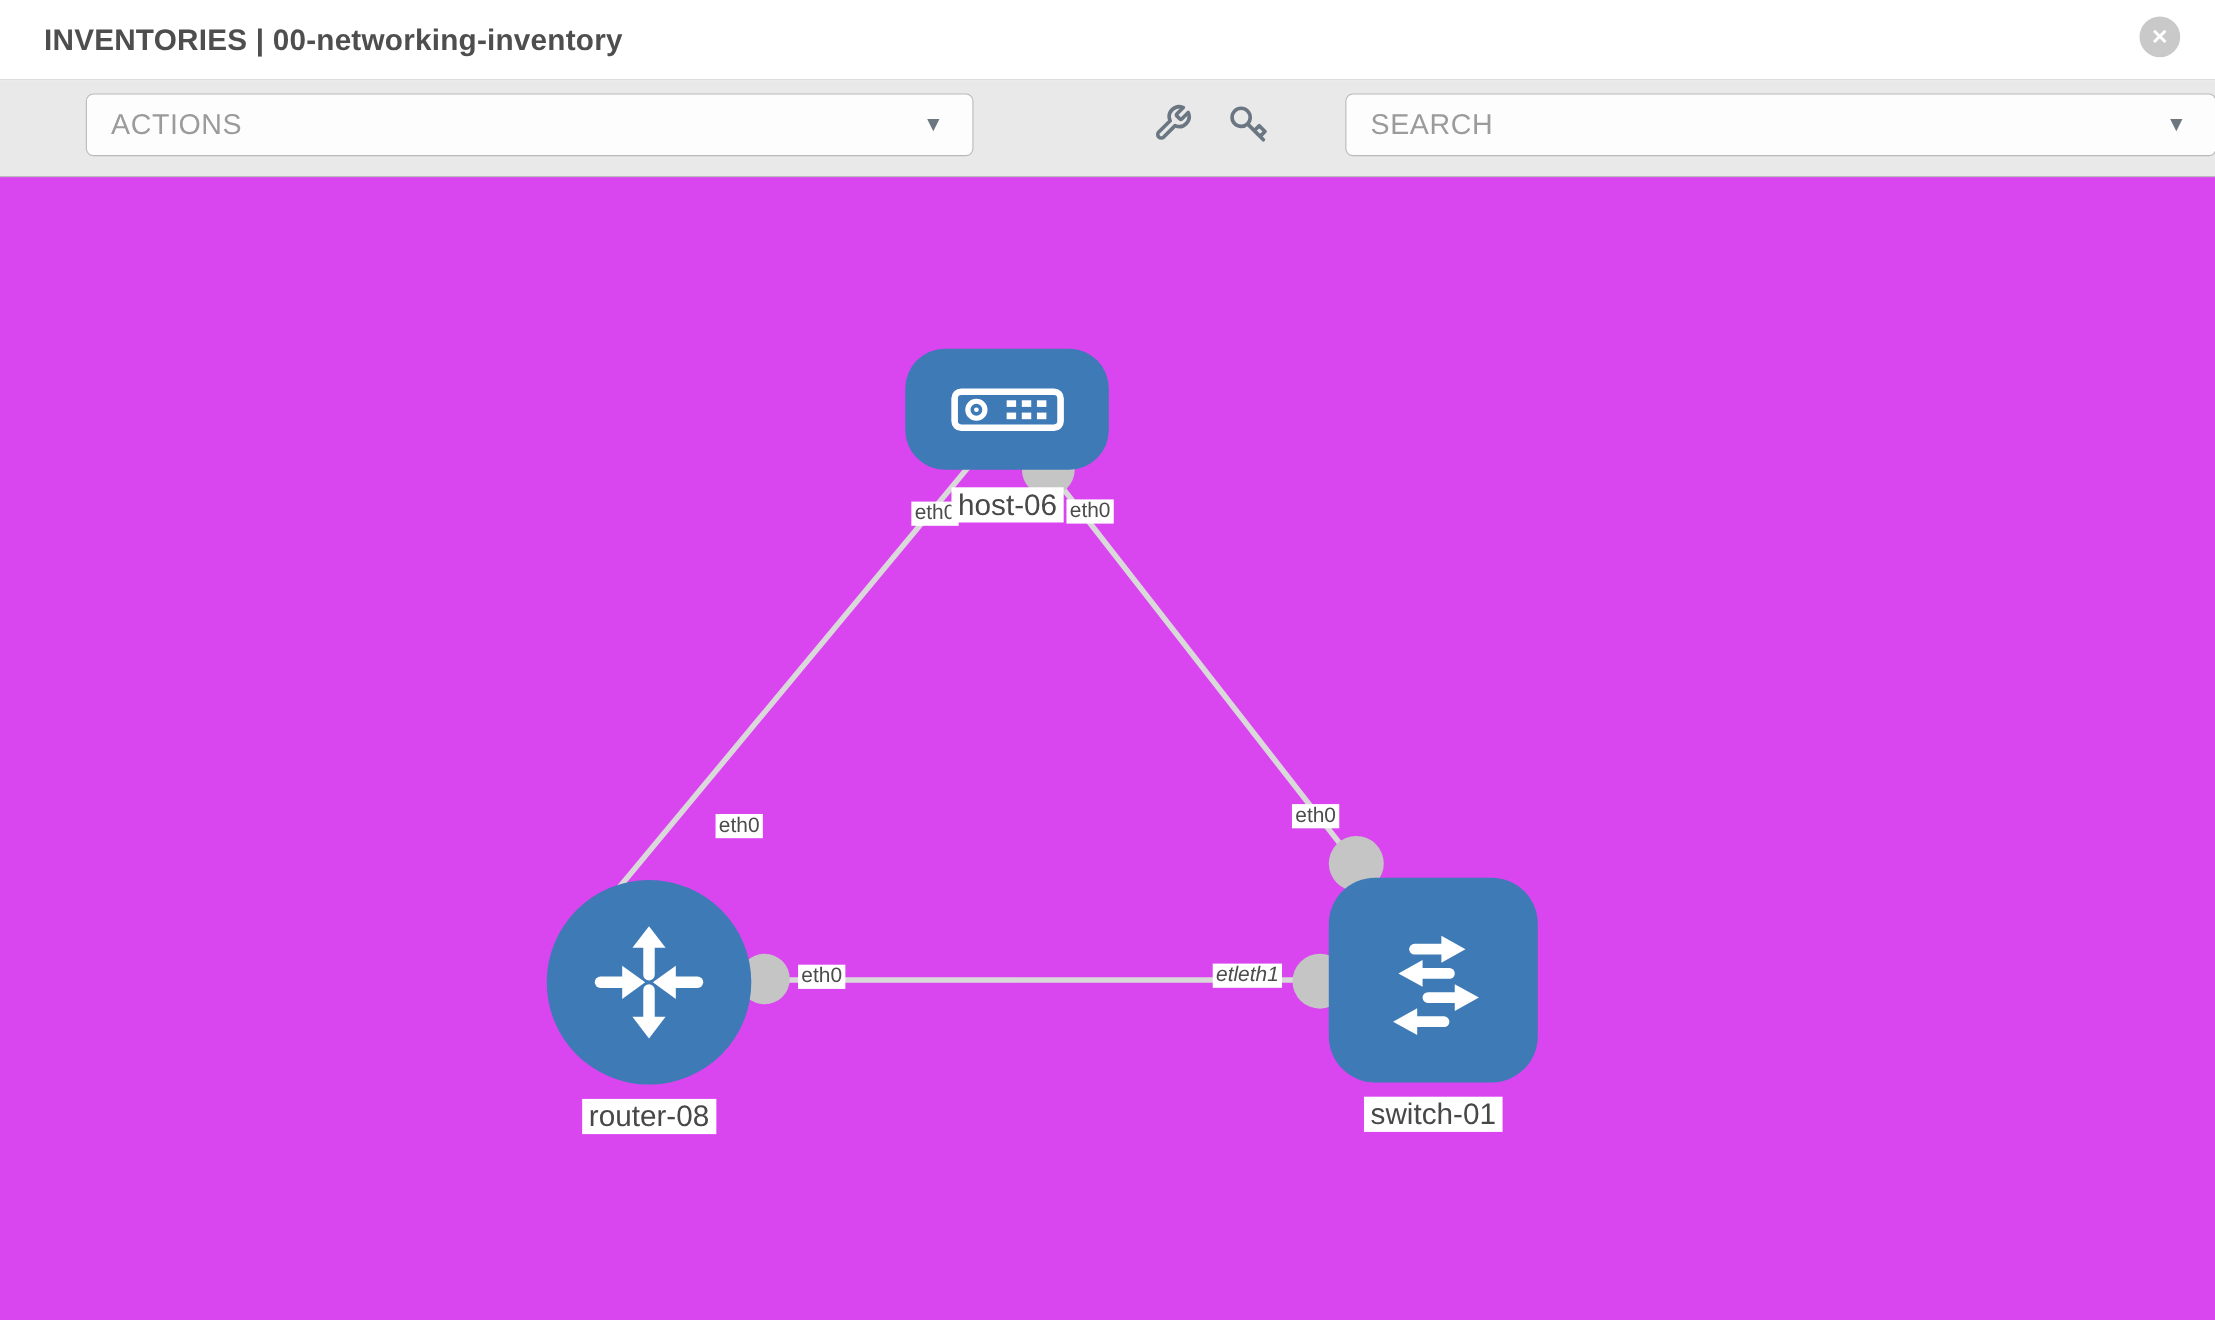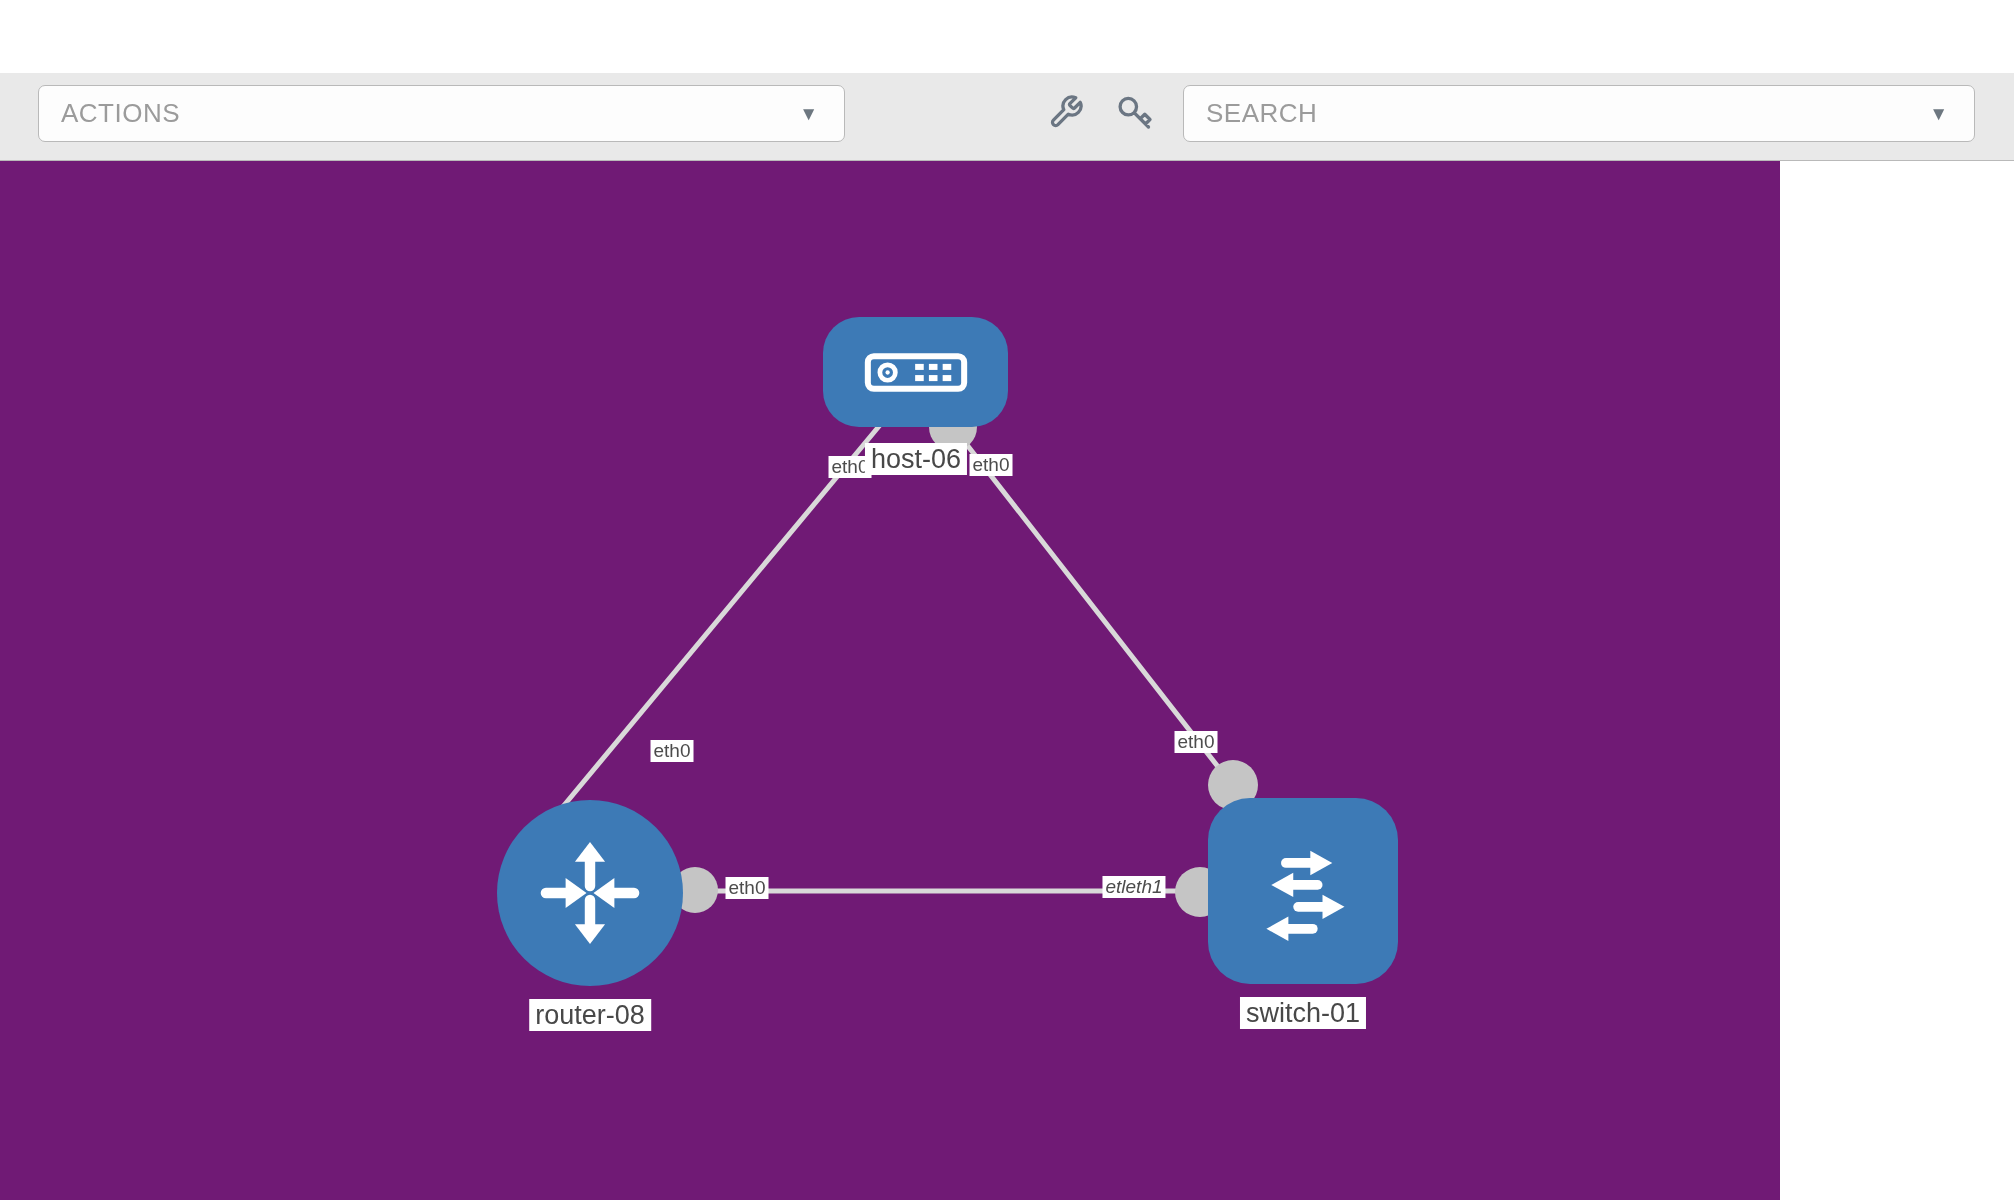--- a/index.html
+++ b/index.html
@@ -13,34 +13,34 @@
                   font-weight:bold; color:#4e4e4e; letter-spacing:.2px; }
   .close-btn { position:absolute; left:1945px; top:15px; width:37px; height:37px; border-radius:50%;
                background:#c9c9c9; color:#ffffff; display:flex; align-items:center; justify-content:center;
                font-size:19px; font-weight:bold; cursor:pointer; }
 
   
   .toolbar { position:absolute; left:0; top:73px; width:2014px; height:88px; background:#e9e9e9;
              border-bottom:1px solid #b9b9b9; }
   .select-box { position:absolute; top:12px; height:57px; background:#fdfdfd; border:1px solid #b9b9b9;
                 border-radius:7px; display:flex; align-items:center; justify-content:space-between;
-                padding:0 26px 0 22px; cursor:pointer; }
+                padding:0 26px 0 22px; cursor:pointer;margin-left:40px; }
   .select-label { font-size:26px; color:#9b9b9b; letter-spacing:.5px; }
   .caret { font-size:19px; color:#6d7780; }
   .actions-box { left:38px; width:807px; }
   .search-box { left:1183px; width:792px; }
   .tool-btn { position:absolute; top:17px; width:46px; height:46px; display:flex; align-items:center;
               justify-content:center; cursor:pointer; background:transparent; border:none; }
   .tool-btn svg { width:36px; height:36px; stroke:#6b7683; fill:none; stroke-width:2.2;
                   stroke-linecap:round; stroke-linejoin:round; }
   .wrench-btn { left:1043px; }
   .key-btn { left:1112px; }
 
   
-  .canvas { position:absolute; left:0; top:161px; width:1780px; height:1039px; background:#701a75; overflow:hidden; }
+  .canvas { position:absolute; left:0; top:161px; width:2014px; height:1039px; background:#d946ef; overflow:hidden; }
   .links-svg { position:absolute; left:0; top:0; }
 
   .node { position:absolute; background:#3d7ab6; display:flex; align-items:center; justify-content:center;
           cursor:pointer; }
   .node svg { display:block; }
   .node-host { left:823px; top:156px; width:185px; height:110px; border-radius:36px; }
   .node-router { left:497px; top:639px; width:186px; height:186px; border-radius:50%; }
   .node-switch { left:1208px; top:637px; width:190px; height:186px; border-radius:42px; }
 
   .node-label { position:absolute; transform:translateX(-50%); background:#ffffff; color:#484848;
@@ -60,20 +60,26 @@
   .zoom-track { position:absolute; left:70px; top:48px; width:268px; height:27px; background:#ffffff;
                 border:2px solid #b9b9b9; border-radius:14px; cursor:pointer; }
   .zoom-thumb { position:absolute; left:156px; top:-6px; width:35px; height:35px; border-radius:50%;
                 background:#3d7ab6; cursor:grab; }
 </style>
 </head>
 <body>
 
 <div id="app">
 
+  <div class="header">
+    <div class="header-title">INVENTORIES | 00-networking-inventory</div>
+    <div class="close-btn">
+      <span>✕</span>
+    </div>
+  </div>
 
   <div class="toolbar">
     <div class="select-box actions-box">
       <span class="select-label">ACTIONS</span>
       <span class="caret">▼</span>
     </div>
 
     <button class="tool-btn wrench-btn">
       <span>
         <svg viewBox="0 0 24 24" width="36" height="36" style="stroke:#6b7683;fill:none;stroke-width:2.2;stroke-linecap:round;stroke-linejoin:round;">

